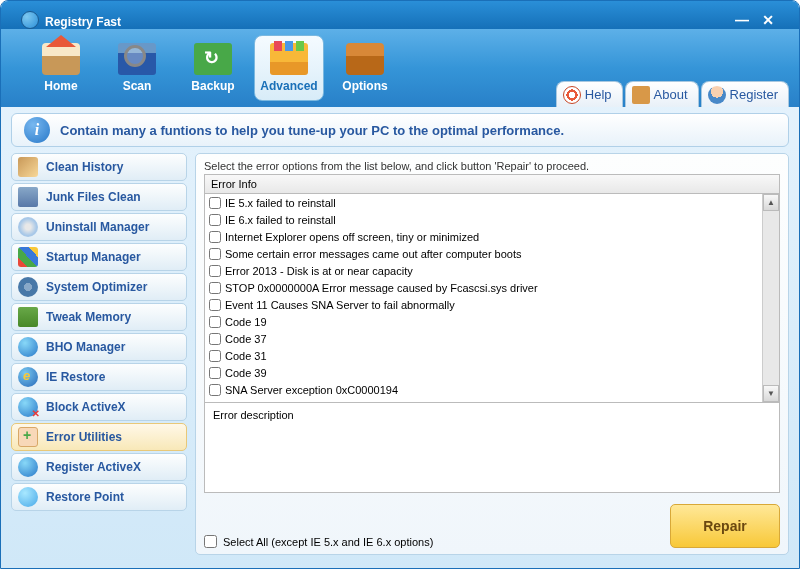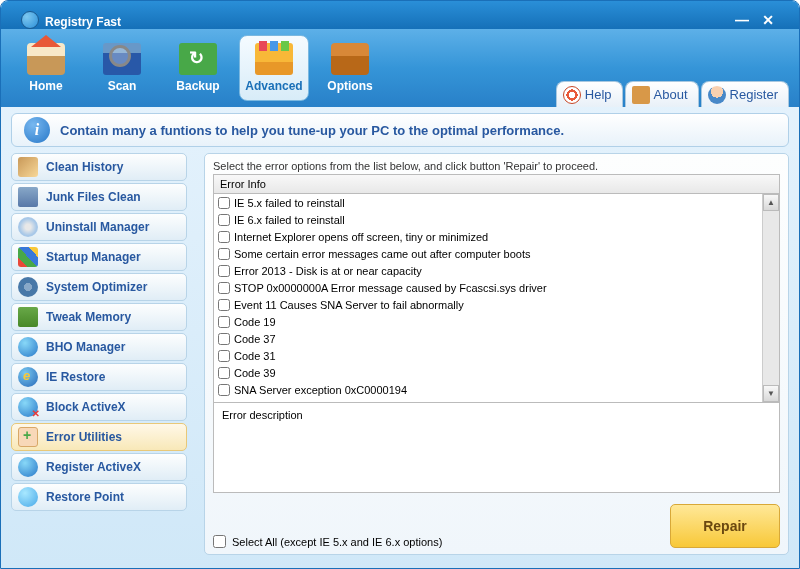--- a/index.html
+++ b/index.html
@@ -2,21 +2,21 @@
 <html><head>
 <meta charset="utf-8">
 <style>
 * { box-sizing: border-box; margin: 0; padding: 0; }
 body { font-family: Tahoma, Arial, sans-serif; font-size: 12px; background: #fff; width: 800px; height: 569px; overflow: hidden; }
 .window { width: 800px; height: 569px; border: 1px solid #1a6fb8; border-radius: 8px 8px 0 0; overflow: hidden; background: linear-gradient(to bottom, #e8f4fd 0%, #d0e8f8 100%); }
 .titlebar { height: 28px; background: linear-gradient(to bottom, #2a8fd8 0%, #1570b8 100%); display: flex; align-items: flex-end; padding: 0 20px; color: #fff; font-weight: bold; }
 .titlebar-icon { width: 18px; height: 18px; background: radial-gradient(circle at 30% 30%, #7ec8f0, #2a8fd8); border-radius: 50%; margin-right: 6px; border: 1px solid #1a5a90; }
 .titlebar-spacer { flex: 1; }
 .win-btn { width: 22px; height: 18px; margin-left: 4px; cursor: pointer; display: flex; align-items: center; justify-content: center; color: #fff; font-weight: bold; font-size: 14px; }
-.toolbar { height: 78px; background: linear-gradient(to bottom, #5db0e8 0%, #3595d8 50%, #2880c8 100%); display: flex; align-items: center; padding: 6px 10px; position: relative; }
+.toolbar { height: 78px; background: linear-gradient(to bottom, #5db0e8 0%, #3595d8 50%, #2880c8 100%); display: flex; align-items: center; padding: 6px 25px; position: relative; }
 .tool-btn { width: 70px; height: 66px; margin-right: 6px; border-radius: 8px; display: flex; flex-direction: column; align-items: center; justify-content: center; cursor: pointer; color: #fff; font-weight: bold; font-size: 12px; }
 .tool-btn.active { background: linear-gradient(to bottom, #f5fbff 0%, #d8ecf8 100%); border: 1px solid #7ab8e0; color: #1a70b8; }
 .tool-icon { width: 38px; height: 32px; margin-bottom: 4px; border-radius: 4px; }
 .home-icon { background: linear-gradient(to bottom, #f8e8c8 40%, #c89858 40%); position: relative; }
 .home-icon::before { content: ""; position: absolute; top: -8px; left: 4px; border-left: 15px solid transparent; border-right: 15px solid transparent; border-bottom: 12px solid #e85838; }
 .scan-icon { background: linear-gradient(to bottom, #6898c8 30%, #2858a8 30%); border-radius: 3px; position: relative; }
 .scan-icon::before { content: ""; position: absolute; top: 2px; left: 6px; width: 16px; height: 16px; border: 3px solid #888; border-radius: 50%; background: rgba(255,255,255,0.3); }
 .backup-icon { background: #48a848; border-radius: 3px; position: relative; }
 .backup-icon::before { content: "↻"; position: absolute; top: 4px; left: 10px; color: #fff; font-size: 18px; }
 .adv-icon { background: linear-gradient(to bottom, #f8b838 60%, #e89828 60%); border-radius: 3px; position: relative; }
@@ -24,21 +24,21 @@
 .adv-icon::after { content: ""; position: absolute; top: -2px; left: 15px; width: 8px; height: 10px; background: #4898e8; box-shadow: 11px 0 0 #68c848; }
 .opt-icon { background: linear-gradient(to bottom, #d88838 40%, #b86818 40%); border-radius: 4px; position: relative; }
 .right-tabs { position: absolute; right: 10px; bottom: 0; display: flex; gap: 2px; }
 .rt-tab { background: linear-gradient(to bottom, #fff 0%, #e8f0f8 100%); border: 1px solid #a8c8e0; border-bottom: none; border-radius: 8px 8px 0 0; padding: 5px 10px 5px 28px; font-weight: normal; color: #2858a0; cursor: pointer; position: relative; font-size: 13px; }
 .rt-icon { position: absolute; left: 6px; top: 4px; width: 18px; height: 18px; border-radius: 50%; }
 .help-i { background: radial-gradient(circle, #fff 30%, #e85838 30%, #e85838 50%, #fff 50%); border: 1px solid #c84828; }
 .about-i { background: #d89848; border-radius: 2px; }
 .reg-i { background: radial-gradient(circle at 50% 30%, #f8d0b0 40%, #4888c8 40%); }
 .infobar { margin: 6px 10px; height: 34px; background: linear-gradient(to bottom, #fff, #e8f2fa); border: 1px solid #b0d0e8; border-radius: 6px; display: flex; align-items: center; padding: 0 12px; font-weight: bold; color: #2858a0; font-size: 13px; }
 .info-icon { width: 26px; height: 26px; background: radial-gradient(circle at 35% 30%, #78b8f0, #2878c8); border-radius: 50%; margin-right: 10px; display: flex; align-items: center; justify-content: center; color: #fff; font-size: 16px; font-style: italic; font-family: Georgia, serif; font-weight: bold; }
-.content { display: flex; margin: 0 10px 6px 10px; height: 402px; gap: 9px; }
+.content { display: flex; margin: 0 10px 6px 10px; height: 402px; }
 .sidebar { width: 176px; display: flex; flex-direction: column; gap: 2px; }
 .sb-item { height: 28px; background: linear-gradient(to bottom, #fdfefe, #e0edf6); border: 1px solid #b8d4e8; border-radius: 5px; display: flex; align-items: center; padding: 0 6px; cursor: pointer; font-weight: bold; color: #2858a0; font-size: 12px; }
 .sb-item.active { background: linear-gradient(to bottom, #fff8e8, #f8e8b8); border-color: #e8c878; align-items: center; }
 .sb-icon { width: 20px; height: 20px; margin-right: 8px; border-radius: 3px; flex-shrink: 0; }
 .ic-broom { background: linear-gradient(135deg, #c89858, #f8d898); }
 .ic-trash { background: linear-gradient(to bottom, #88a8c8, #5878a8); border-radius: 2px; }
 .ic-disc { background: radial-gradient(circle, #e8e8e8 20%, #a8c8e8 60%); border-radius: 50%; }
 .ic-flag { background: linear-gradient(45deg, #e84838 25%, #48a848 25%, #48a848 50%, #3878d8 50%, #3878d8 75%, #f8c838 75%); }
 .ic-gear { background: radial-gradient(circle, #88a8c8 30%, #4878a8 30%); border-radius: 50%; }
 .ic-chip { background: linear-gradient(to bottom, #68a848, #488828); border-radius: 2px; }

